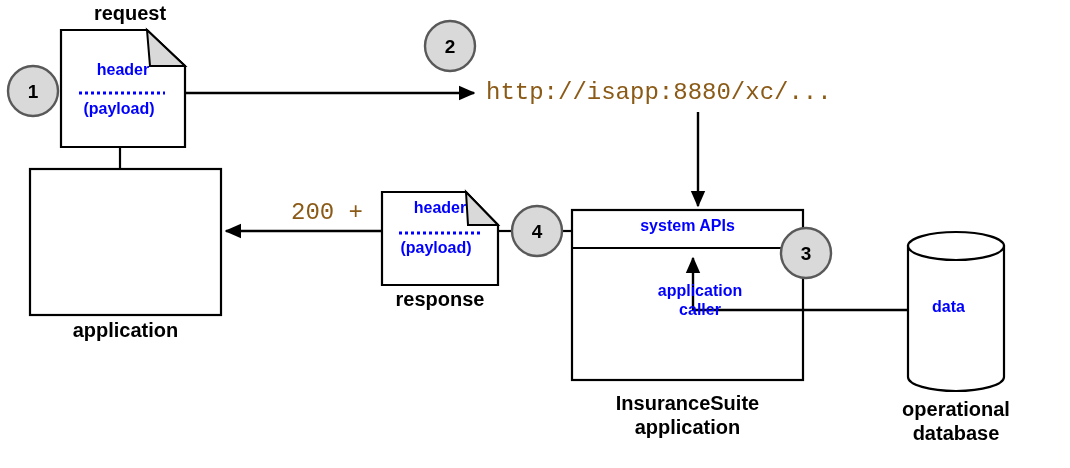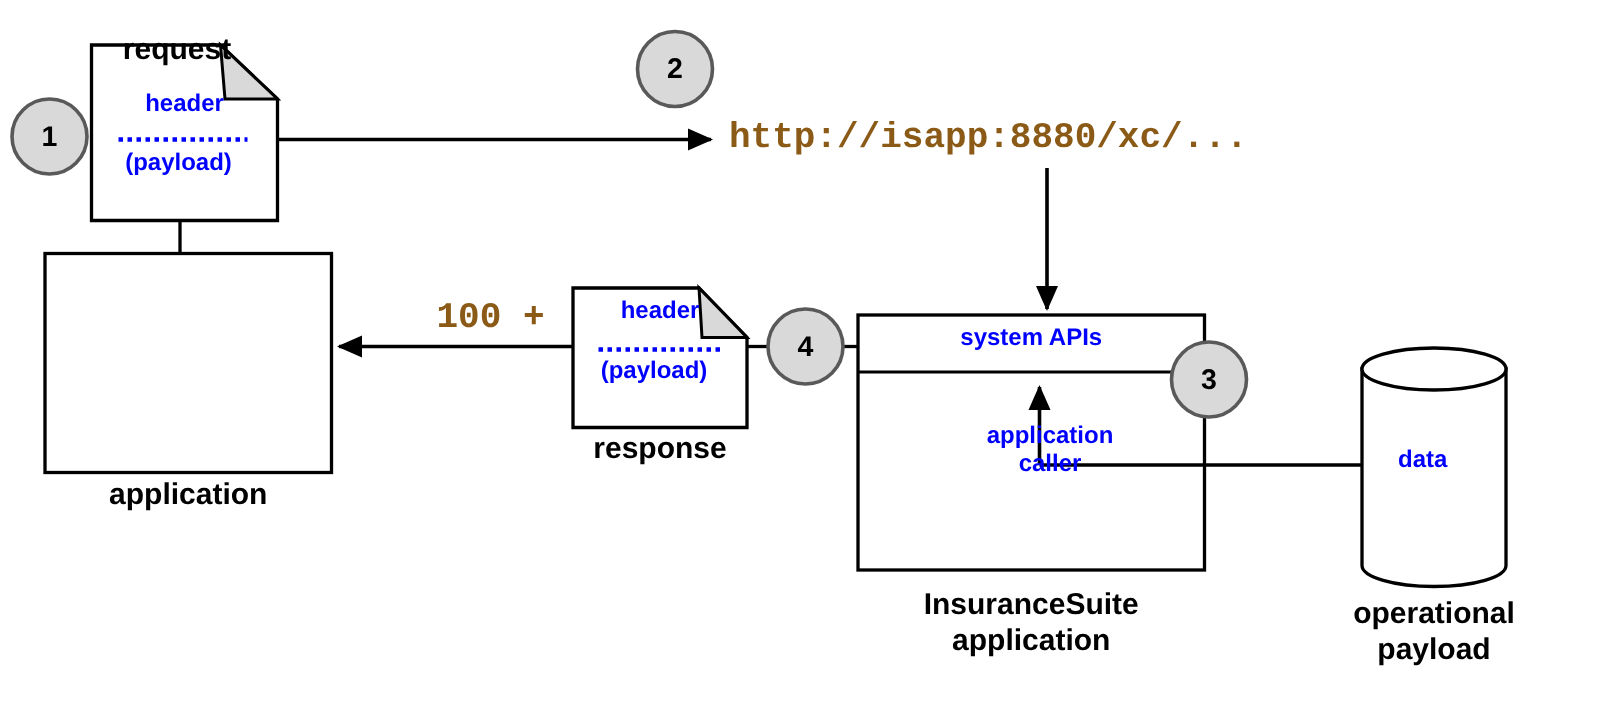--- a/index.html
+++ b/index.html
@@ -39,21 +39,21 @@
     font-size: 20px;
   }
   .lbl-blue {
     color: #0000ff;
     font-size: 16px;
     font-weight: bold;
   }
   .lbl-mono {
     font-family: "Liberation Mono", "DejaVu Sans Mono", monospace;
     color: #8a5a16;
-    font-weight: bold;
+    font-weight: normal;
     font-size: 24px;
     letter-spacing: 0px;
   }
   .badge-num {
     position: absolute;
     font-family: "Liberation Sans", sans-serif;
     font-weight: bold;
     font-size: 19px;
     color: #000000;
     text-align: center;
@@ -111,45 +111,45 @@
     <circle cx="450" cy="46" r="25" fill="#d9d9d9" stroke="#595959" stroke-width="2.4"></circle>
     <circle cx="806" cy="253" r="25" fill="#d9d9d9" stroke="#595959" stroke-width="2.4"></circle>
     <circle cx="537" cy="231" r="25" fill="#d9d9d9" stroke="#595959" stroke-width="2.4"></circle>
   </svg>
 
   <div class="badge-num" style="left:23px; top:82px; width:20px;">1</div>
   <div class="badge-num" style="left:440px; top:37px; width:20px;">2</div>
   <div class="badge-num" style="left:796px; top:244px; width:20px;">3</div>
   <div class="badge-num" style="left:527px; top:222px; width:20px;">4</div>
 
-  <div class="lbl lbl-black" style="left:56px; top:2px; width:124px;margin-top:20px;">request</div>
+  <div class="lbl lbl-black" style="left:68px; top:2px; width:124px;">request</div>
   <div class="lbl lbl-blue" style="left:61px; top:61px; width:124px;">header</div>
   <div class="lbl lbl-blue" style="left:57px; top:100px; width:124px;">(payload)</div>
 
   <div class="lbl lbl-mono" style="left:486px; top:79px; text-align:left;">http://isapp:8880/xc/...</div>
 
   <div class="lbl lbl-black multiline" style="left:30px; top:319px; width:191px;">
     <div>application</div>
   </div>
 
-  <div class="lbl lbl-mono" style="left:291px; top:199px; text-align:left;">100 +</div>
+  <div class="lbl lbl-mono" style="left:291px; top:199px; text-align:left;">200 +</div>
 
   <div class="lbl lbl-blue" style="left:382px; top:199px; width:116px;">header</div>
   <div class="lbl lbl-blue" style="left:378px; top:239px; width:116px;">(payload)</div>
   <div class="lbl lbl-blue" style="left:572px; top:217px; width:231px;">system APIs</div>
 
   <div class="lbl lbl-black" style="left:382px; top:288px; width:116px;">response</div>
   <div class="lbl lbl-blue multiline" style="left:620px; top:282px; width:160px;">
     <div>application</div>
     <div>caller</div>
   </div>
   <div class="lbl lbl-black multiline" style="left:572px; top:392px; width:231px;">
     <div>InsuranceSuite</div>
     <div>application</div>
   </div>
 
   <div class="lbl lbl-blue" style="left:908px; top:298px; width:81px;text-align:center;">data</div>
   <div class="lbl lbl-black multiline" style="left:896px; top:398px; width:120px;">
     <div>operational</div>
-    <div>payload</div>
+    <div>database</div>
   </div>
 
 </div>
 
 </body></html>

